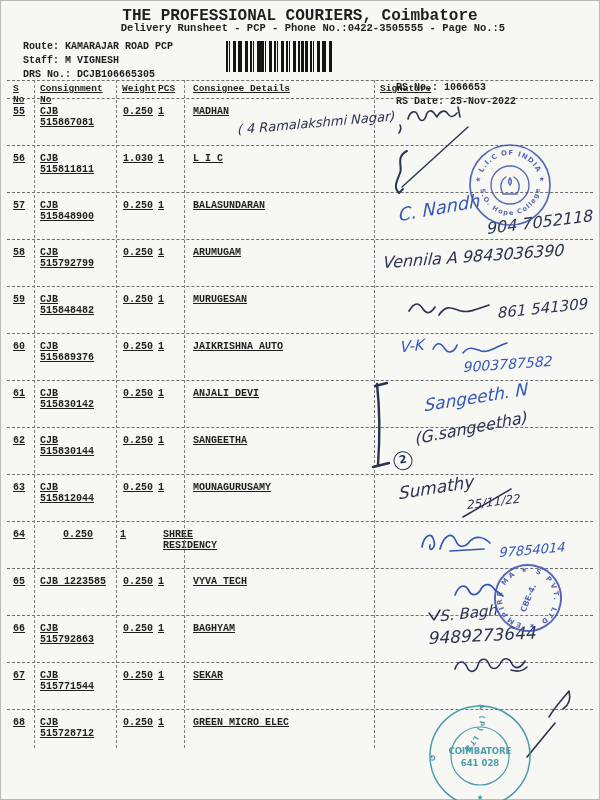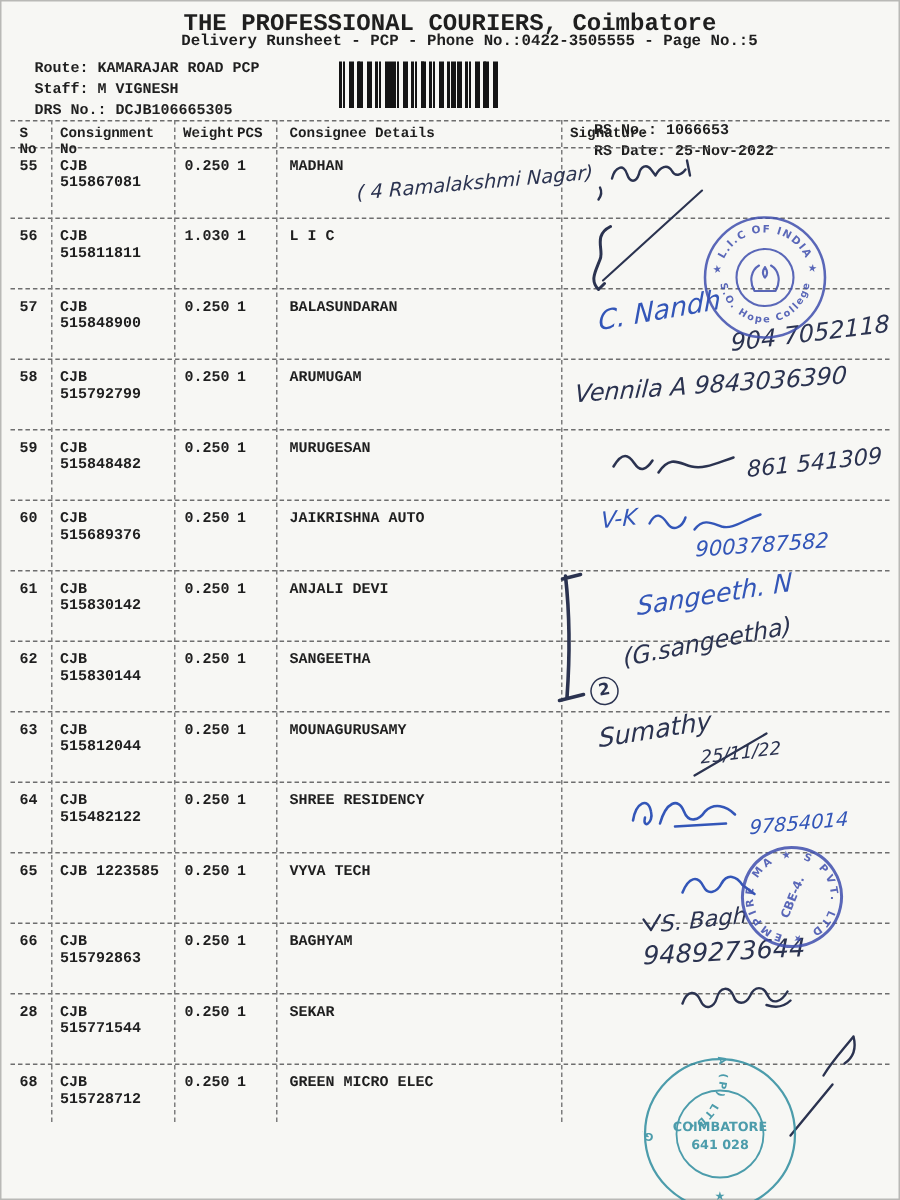--- a/index.html
+++ b/index.html
@@ -10,21 +10,21 @@
   .title{position:absolute;left:0;top:6px;width:100%;text-align:center;font-weight:bold;
          font-size:16px;letter-spacing:0px;}
   .subtitle{position:absolute;left:13px;top:21px;width:100%;text-align:center;font-weight:bold;font-size:10.5px;}
   .meta-left{position:absolute;left:22px;top:39px;font-size:10px;font-weight:bold;line-height:14px;white-space:pre;}
   .meta-right{position:absolute;left:395px;top:39px;font-size:10px;font-weight:bold;line-height:14px;white-space:pre;margin-top:41px;}
   .barcode{position:absolute;left:225px;top:40px;width:107px;height:31px;
      background:
        repeating-linear-gradient(90deg,#151515 0 2px,transparent 2px 3px,#151515 3px 4px,transparent 4px 7px,#151515 7px 10px,transparent 10px 12px),
        repeating-linear-gradient(90deg,transparent 0 13px,#151515 13px 15px,transparent 15px 21px);}
   
-  .table{position:absolute;left:6px;top:79px;width:586px;}
+  .table{position:absolute;left:6px;top:79px;width:586px;text-decoration:underline;}
   .trow{display:grid;grid-template-columns:27px 82px 38px 30px 190px auto;}
   .thead{height:15px;border-top:1px dashed #6e6e6e;border-bottom:1px dashed #6e6e6e;
          font-size:9.5px;font-weight:bold;padding-top:2px;}
   .body-row{height:46px;border-bottom:1px dashed #6e6e6e;font-size:10px;font-weight:bold;}
   .body-row:last-child{border-bottom:none;height:48px;}
   .body-row > div{padding-top:7px;}
   .c-sno{padding-left:6px;} .c-con{padding-left:6px;} .c-wt{padding-left:6px;text-align:center;}
   .c-pcs{padding-left:4px;} .c-name{padding-left:9px;} .c-sig{padding-left:6px;}
   .vline{position:absolute;top:79px;height:668px;width:0;border-left:1px dashed #7d7d7d;}
   #vl1{left:33px}#vl2{left:115px}#vl3{left:183px}#vl4{left:373px}
@@ -154,21 +154,20 @@
       <div class="c-sno">63</div>
       <div class="c-con">CJB 515812044</div>
       <div class="c-wt">0.250</div>
       <div class="c-pcs">1</div>
       <div class="c-name">MOUNAGURUSAMY</div>
       <div class="c-sig"></div>
     </div>
 
     <div class="trow body-row">
       <div class="c-sno">64</div>
-      <div class="c-con">CJB 515482122</div>
       <div class="c-wt">0.250</div>
       <div class="c-pcs">1</div>
       <div class="c-name">SHREE RESIDENCY</div>
       <div class="c-sig"></div>
     </div>
 
     <div class="trow body-row">
       <div class="c-sno">65</div>
       <div class="c-con">CJB 1223585</div>
       <div class="c-wt">0.250</div>
@@ -180,21 +179,21 @@
     <div class="trow body-row">
       <div class="c-sno">66</div>
       <div class="c-con">CJB 515792863</div>
       <div class="c-wt">0.250</div>
       <div class="c-pcs">1</div>
       <div class="c-name">BAGHYAM</div>
       <div class="c-sig"></div>
     </div>
 
     <div class="trow body-row">
-      <div class="c-sno">28</div>
+      <div class="c-sno">67</div>
       <div class="c-con">CJB 515771544</div>
       <div class="c-wt">0.250</div>
       <div class="c-pcs">1</div>
       <div class="c-name">SEKAR</div>
       <div class="c-sig"></div>
     </div>
 
     <div class="trow body-row">
       <div class="c-sno">68</div>
       <div class="c-con">CJB 515728712</div>

